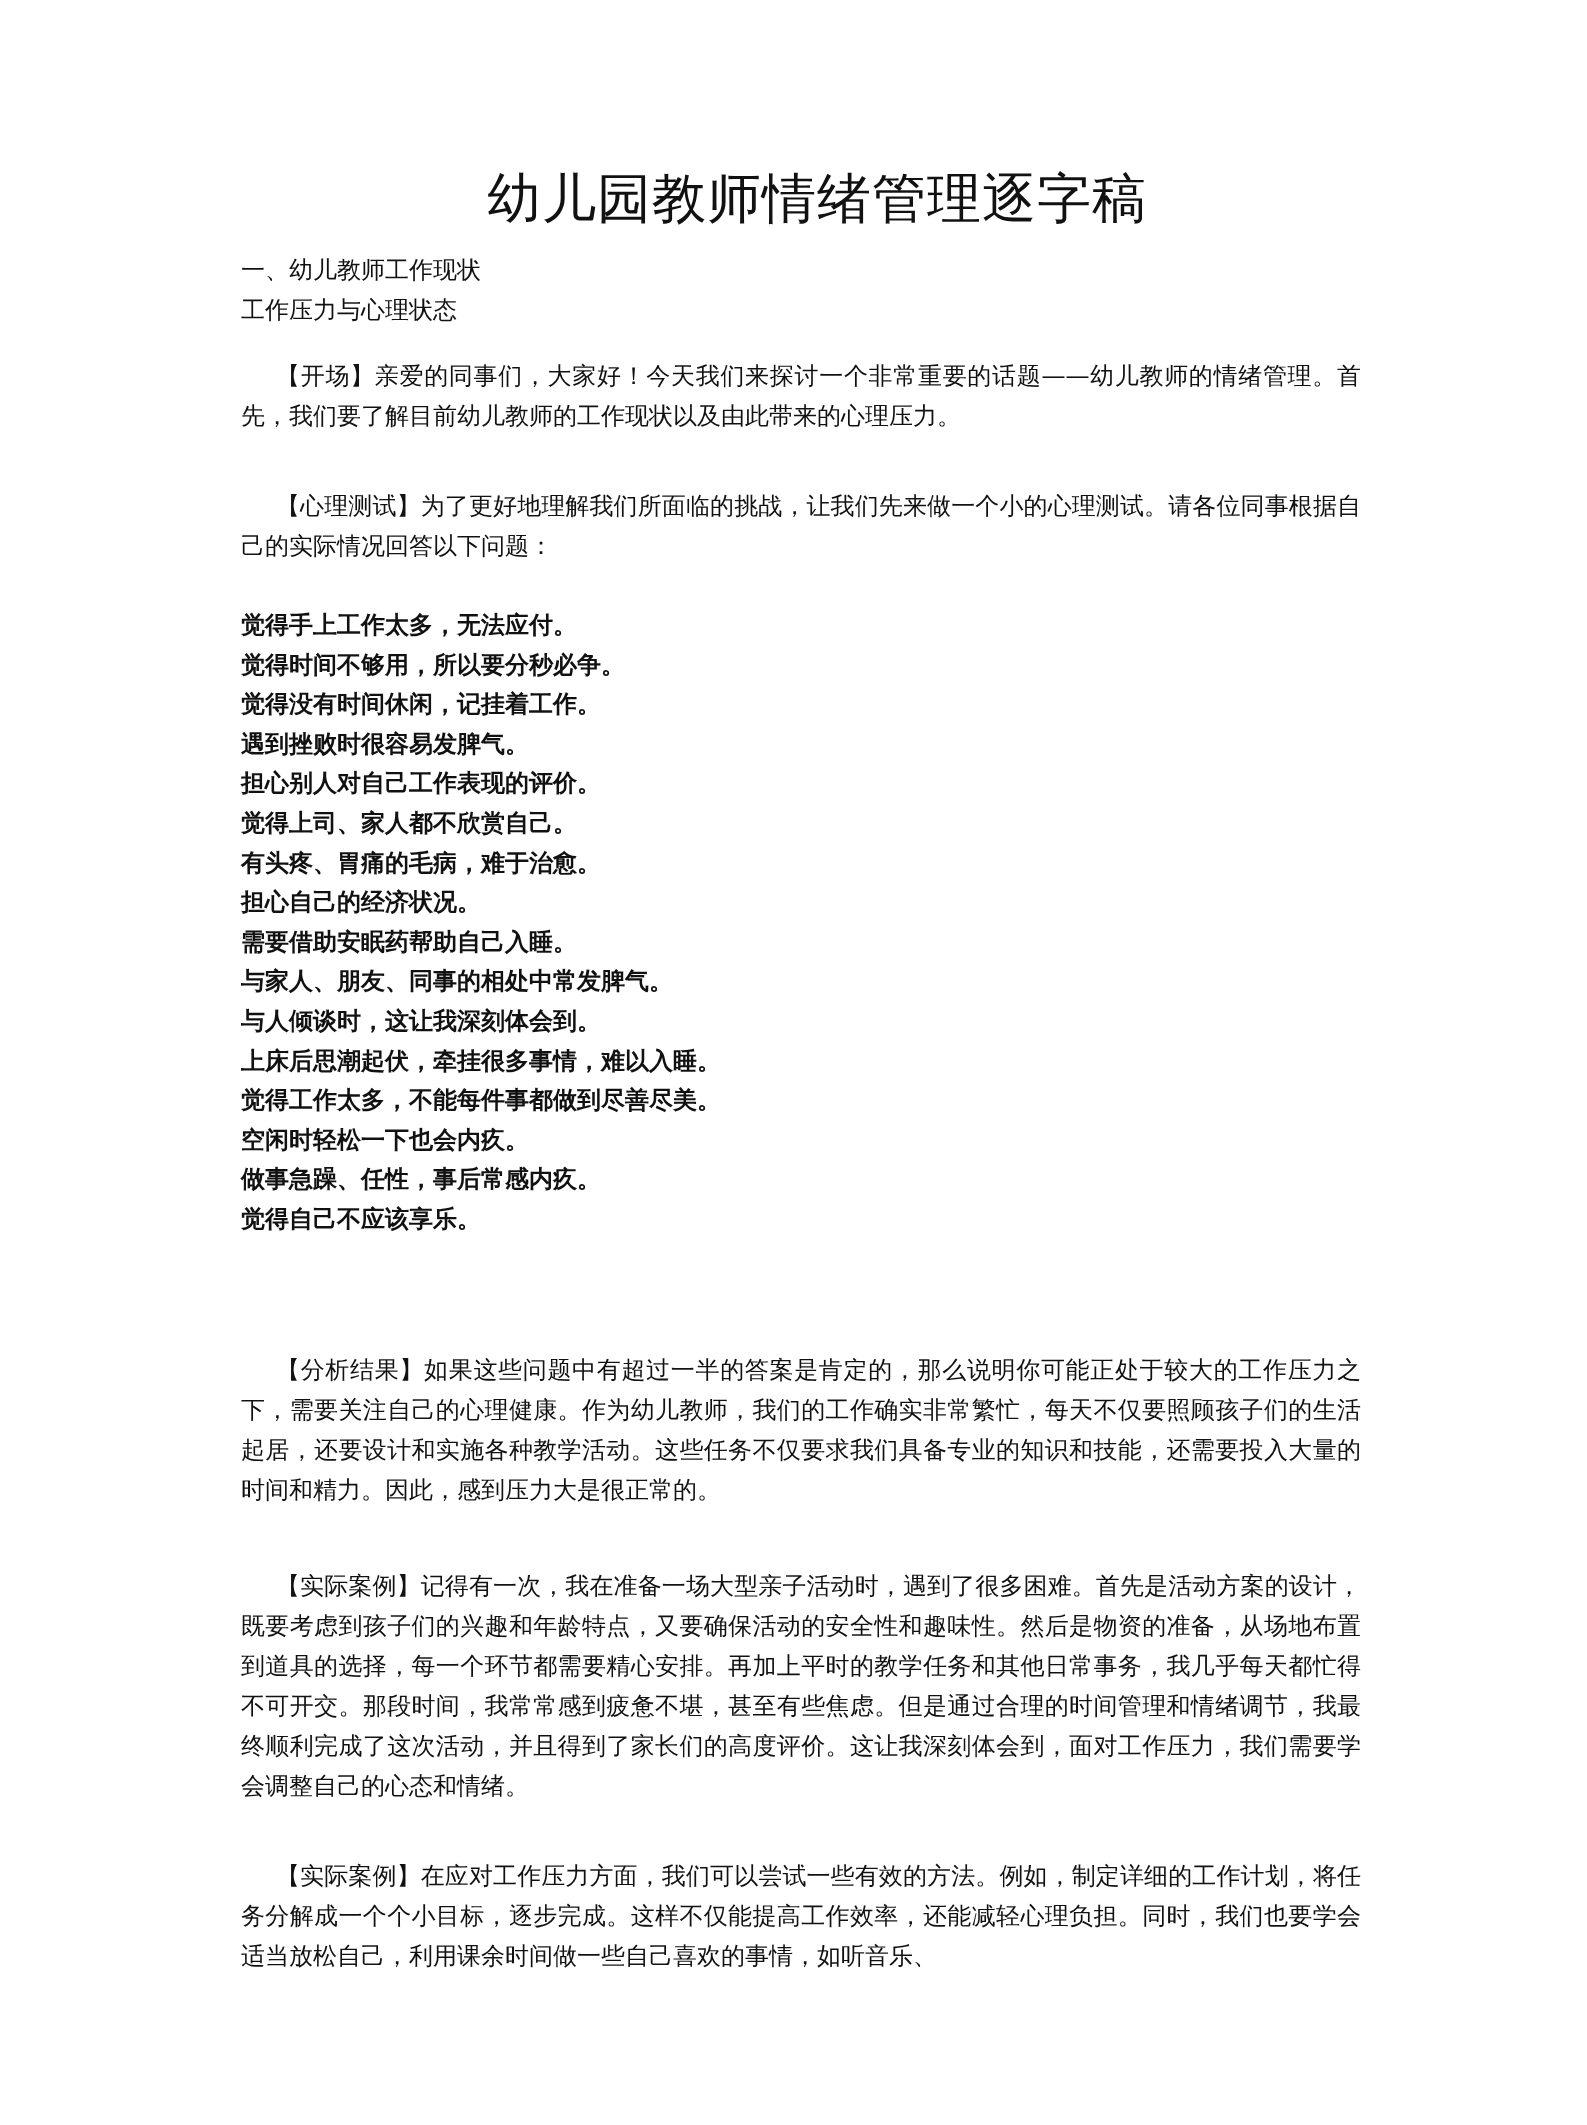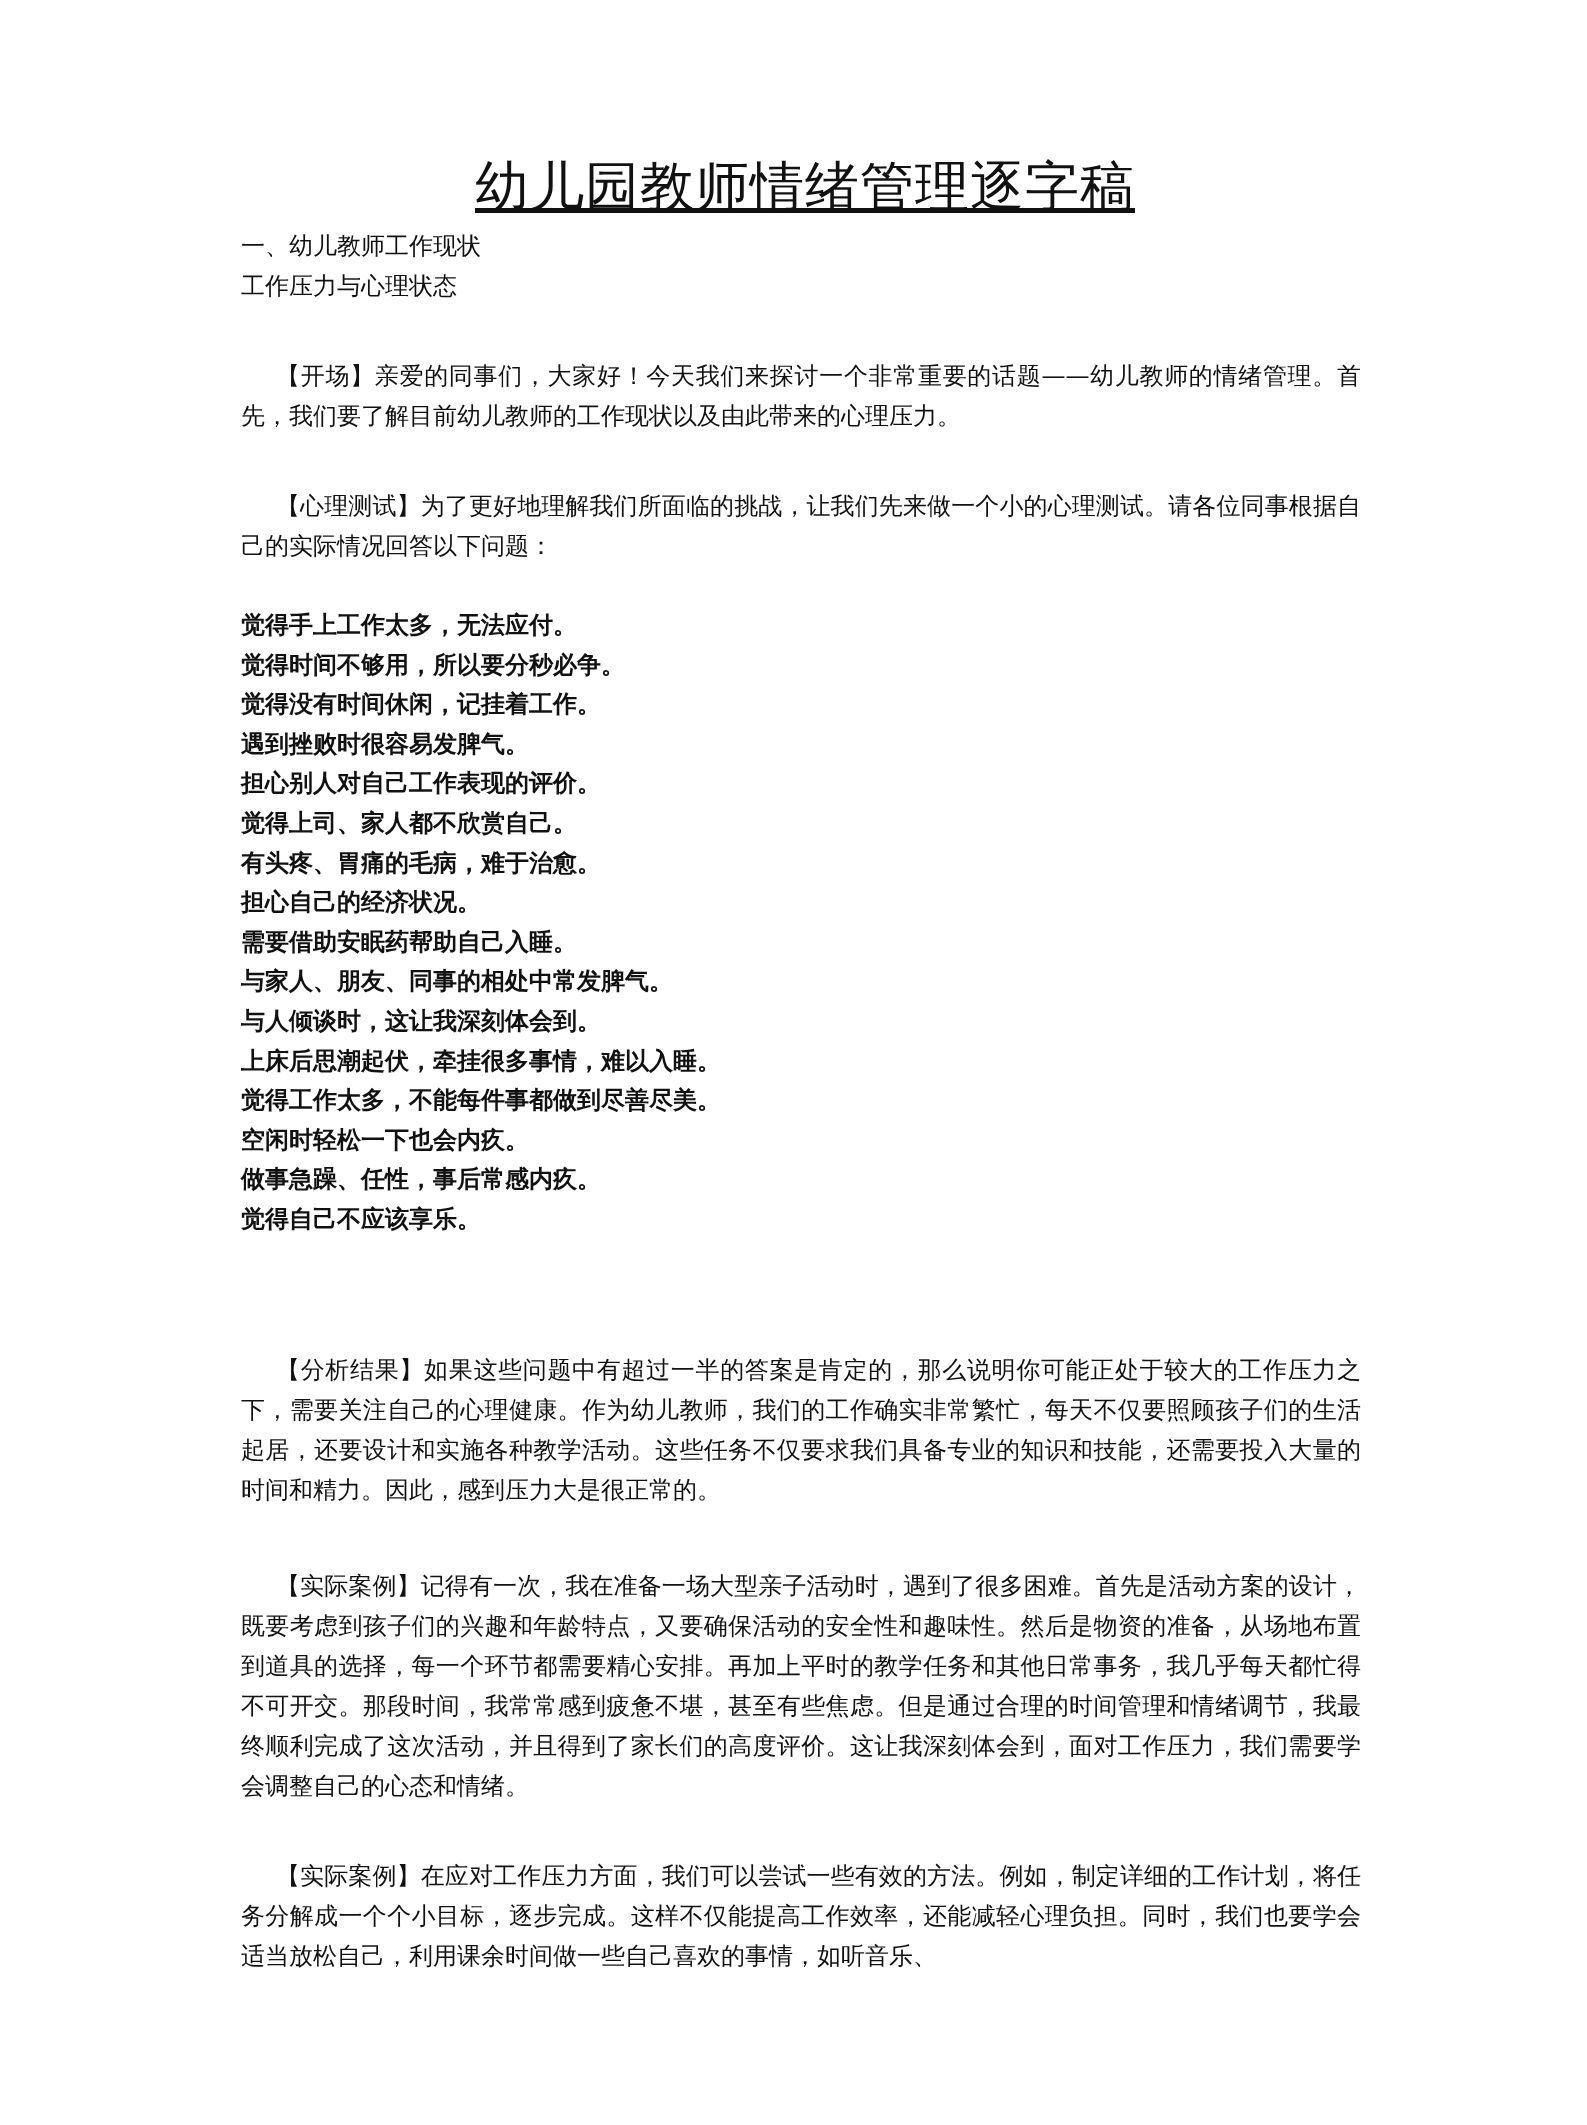--- a/index.html
+++ b/index.html
@@ -1,33 +1,33 @@
 <!DOCTYPE html>
 <html><head>
 <meta charset="utf-8">
 <style>
   html, body { margin:0; padding:0; background:#ffffff; }
   body { width:1587px; height:2125px; position:relative; overflow:hidden;
          font-family:"DejaVu Serif","Liberation Serif",serif; color:#111; }
   .page { position:absolute; left:241px; top:0; width:1120px; }
   .title { position:absolute; left:0; width:1120px; top:148px; text-align:center;
            font-size:54px; line-height:70px; letter-spacing:1px; }
-  .heading { position:absolute; left:0; font-size:24px; line-height:40px; }
+  .heading { position:absolute; left:0; font-size:24px; line-height:40px;margin-top:24px; }
   .para { position:absolute; left:0; width:1120px; font-size:24px; line-height:40px;
           text-align:justify; margin:0; }
   .tag { font-weight:normal;margin-left:35px; }
   .qlist { position:absolute; left:0; top:605px; list-style:none; margin:0; padding:0;
            font-size:24px; line-height:39.6px; }
   .qlist li { margin:0; padding:0;font-weight:bold; }
 </style>
 </head>
 <body>
 
 <div class="page">
-  <h1 class="title" style="margin:4px;font-weight:normal;text-decoration:underline;">幼儿园教师情绪管理逐字稿</h1>
+  <h1 class="title" style="margin:16px;font-weight:normal;">幼儿园教师情绪管理逐字稿</h1>
 
   <div class="heading" style="top:226px;">一、幼儿教师工作现状</div>
   <div class="heading" style="top:266px;">工作压力与心理状态</div>
 
   <p class="para" style="top:356px;"><span class="tag">【开场】</span><span>亲爱的同事们，大家好！今天我们来探讨一个非常重要的话题——幼儿教师的情绪管理。首先，我们要了解目前幼儿教师的工作现状以及由此带来的心理压力。</span></p>
 
   <p class="para" style="top:486px;"><span class="tag">【心理测试】</span><span>为了更好地理解我们所面临的挑战，让我们先来做一个小的心理测试。请各位同事根据自己的实际情况回答以下问题：</span></p>
 
   <ul class="qlist">
     <li>觉得手上工作太多，无法应付。</li>

